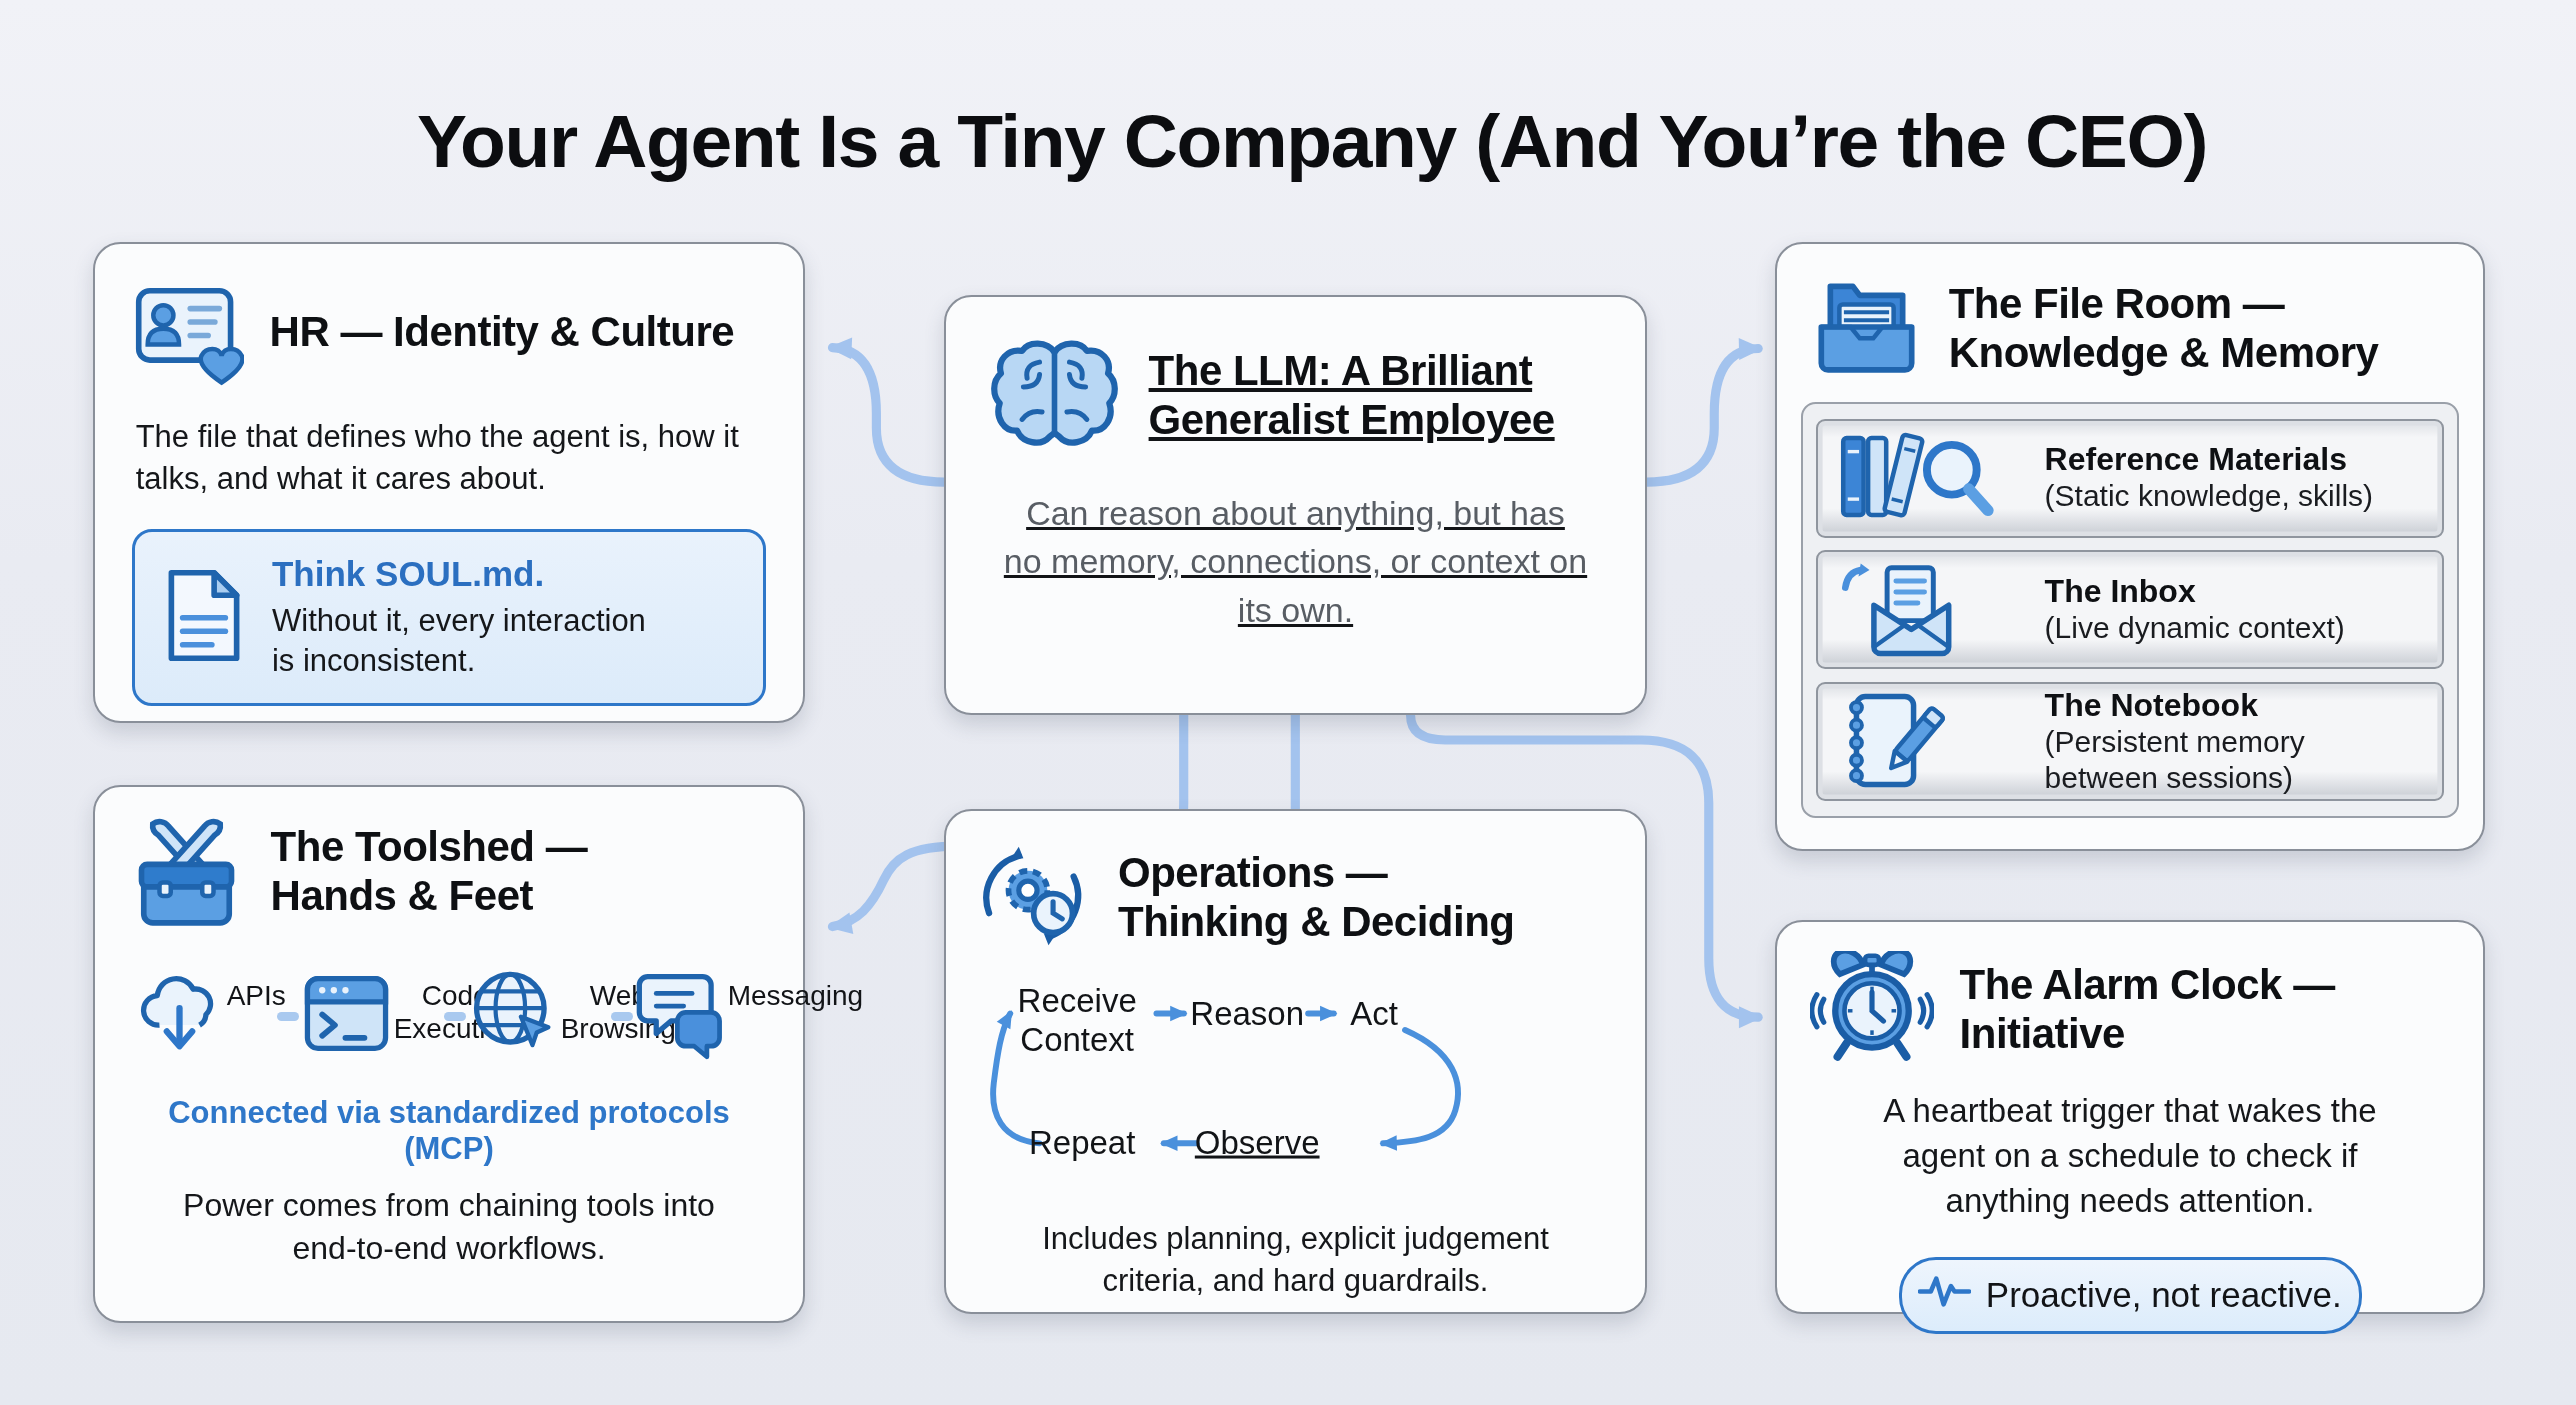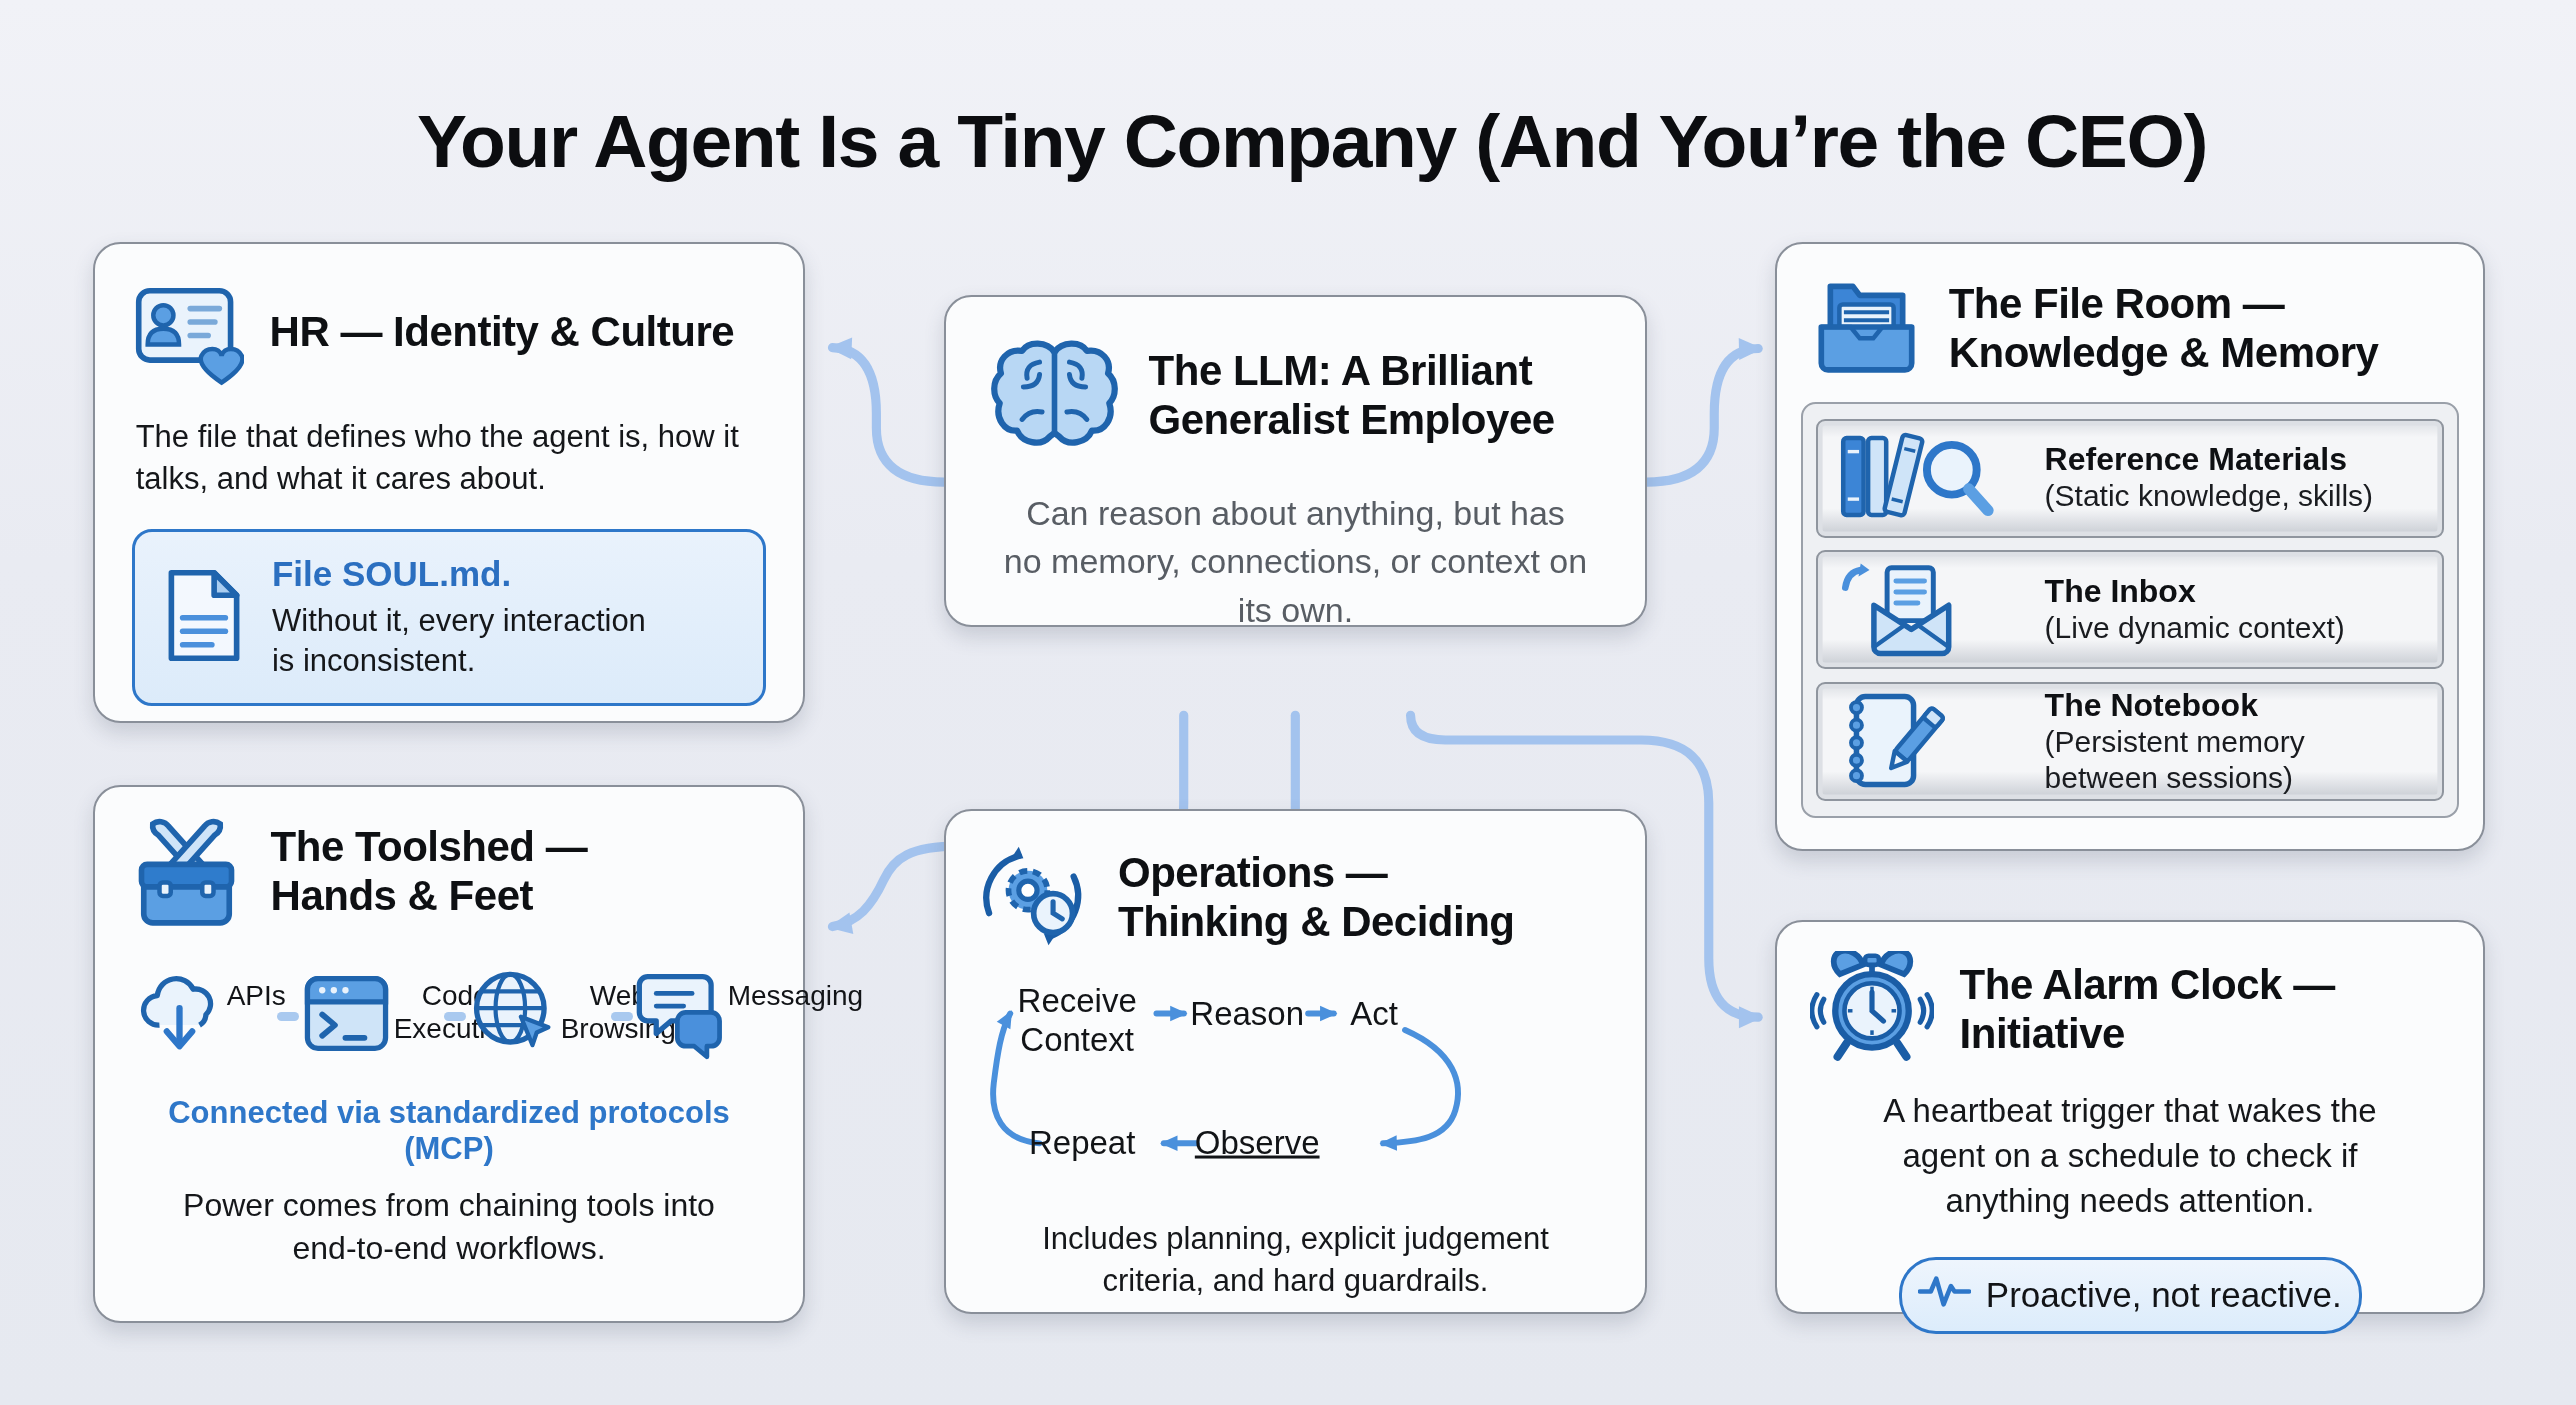--- a/index.html
+++ b/index.html
@@ -15,21 +15,21 @@
   .hdr{display:flex;align-items:center;gap:25.6px;}
   .hdr .ttl{font-size:42px;font-weight:bold;line-height:1.16;letter-spacing:-0.5px;color:#0e1013;}
   .body-txt{font-size:31px;line-height:1.38;color:#15171a;}
   
   .hr-card{left:93px;top:242px;width:712px;height:481px;padding:31px 37px;}
   .hr-callout{margin-top:27.4px;border:3.2px solid #2e77c9;border-radius:20px;
     background:linear-gradient(180deg,#e9f2fc,#dcebfa);padding:22px 27.4px;display:flex;align-items:center;gap:25.6px;}
   .callout-title{font-size:35px;font-weight:bold;color:#2b6fc0;margin-bottom:7.3px;}
   .callout-body{font-size:31px;line-height:1.3;color:#15171a;max-width:393px;}
   
-  .llm-card{left:944px;top:295px;width:703px;height:332px;padding:37px 40px;}
+  .llm-card{left:944px;top:295px;width:703px;height:420px;padding:37px 40px;text-decoration:underline;}
   .llm-sub{margin-top:31px;text-align:center;font-size:34px;line-height:1.42;color:#585d64;}
   
   .fr-card{left:1775px;top:242px;width:710px;height:609px;padding:25.6px 24px;}
   .shelf-wrap{margin-top:20px;border:2.7px solid #9aa0a9;border-radius:14.6px;background:#eef0f3;
     padding:14.6px 12.8px;display:flex;flex-direction:column;gap:12.8px;}
   .shelf{border:2.7px solid #8f959e;border-radius:9.1px;height:119px;
     background:linear-gradient(180deg,#dcdfe4 0%,#f5f6f8 14%,#f5f6f8 76%,#c7cbd2 100%);
     box-shadow:inset 0 0 0 4.6px #dde0e5;display:flex;align-items:center;gap:18.3px;padding:0 16.5px;box-sizing:border-box;}
   .shelf-icon{width:192px;display:flex;justify-content:center;flex:none;}
   .shelf-label{font-size:32px;font-weight:bold;color:#0e1013;}
@@ -100,21 +100,21 @@
       <span class="icon">
         <svg width="84" height="99" viewBox="0 0 74 88">
           <path d="M8 6 h38 l20 20 v56 h-58 z" fill="#f3f8fe" stroke="#1f64ad" stroke-width="5" stroke-linejoin="round"></path>
           <path d="M46 6 l20 20 h-20 z" fill="#a9cdf0" stroke="#1f64ad" stroke-width="5" stroke-linejoin="round"></path>
           <line x1="18" y1="46" x2="56" y2="46" stroke="#4a90dc" stroke-width="5" stroke-linecap="round"></line>
           <line x1="18" y1="58" x2="56" y2="58" stroke="#4a90dc" stroke-width="5" stroke-linecap="round"></line>
           <line x1="18" y1="70" x2="44" y2="70" stroke="#4a90dc" stroke-width="5" stroke-linecap="round"></line>
         </svg>
       </span>
       <div>
-        <div class="callout-title">File SOUL.md.</div>
+        <div class="callout-title">Think SOUL.md.</div>
         <div class="callout-body">Without it, every interaction is inconsistent.</div>
       </div>
     </div>
   </section>
 
   <section class="card llm-card">
     <div class="hdr">
       <span class="icon">
         <svg width="137" height="121" viewBox="0 0 110 96">
           <path d="M55 14 C49 5 34 5 29 13 C17 11 9 21 12 31 C5 37 5 49 11 55 C7 67 15 78 25 77 C29 87 44 90 51 82 L55 79 L59 82 C66 90 81 87 85 77 C95 78 103 67 99 55 C105 49 105 37 98 31 C101 21 93 11 81 13 C76 5 61 5 55 14 Z" fill="#b8d7f4" stroke="#1f64ad" stroke-width="5" stroke-linejoin="round"></path>

